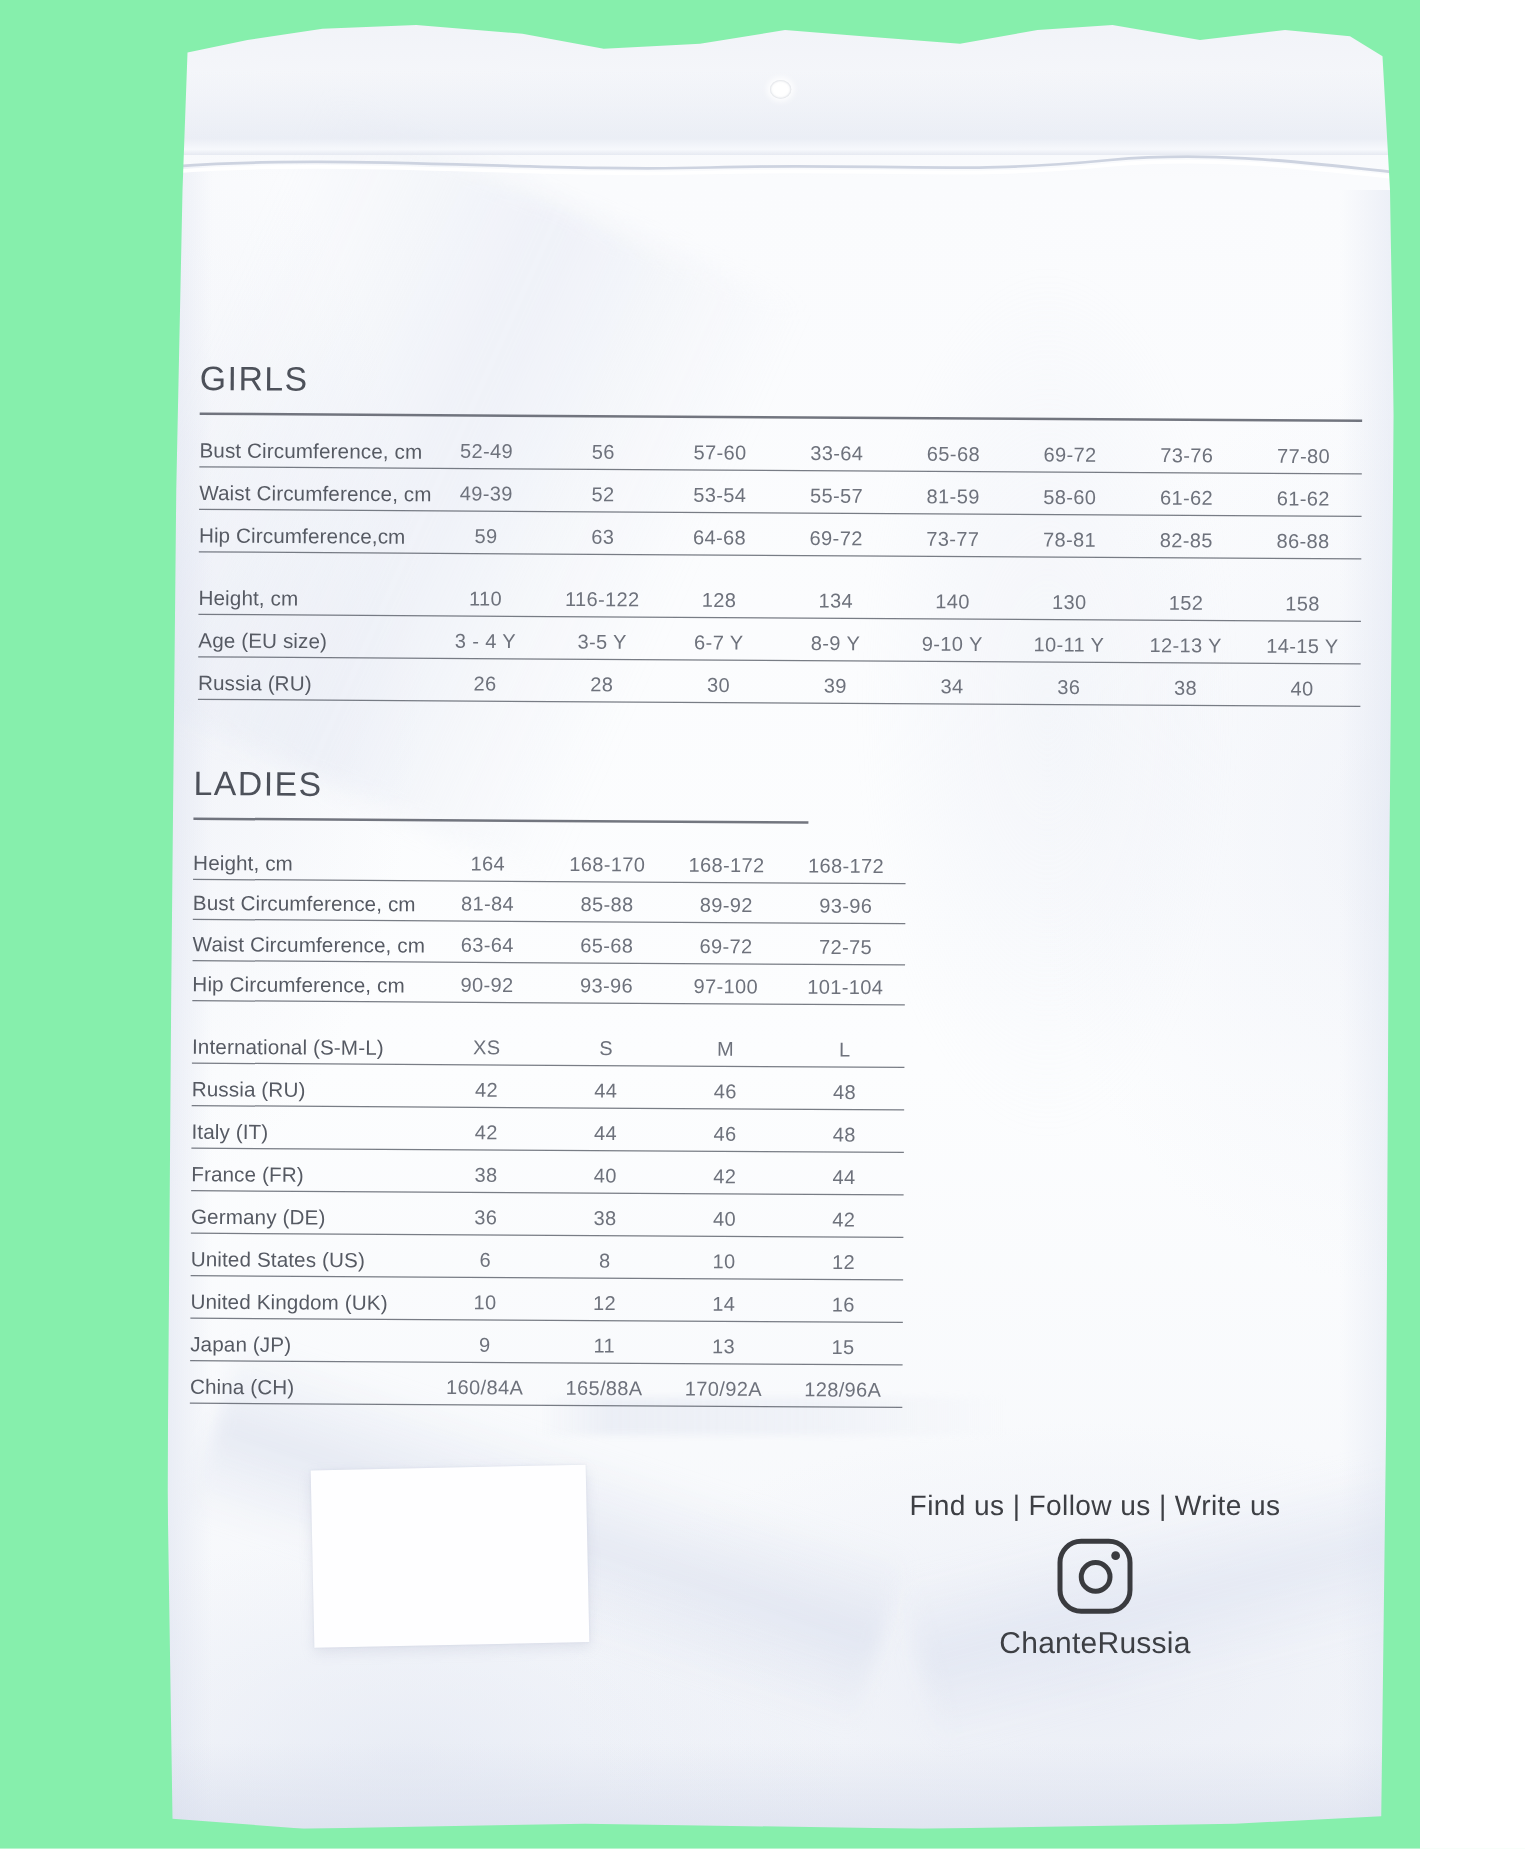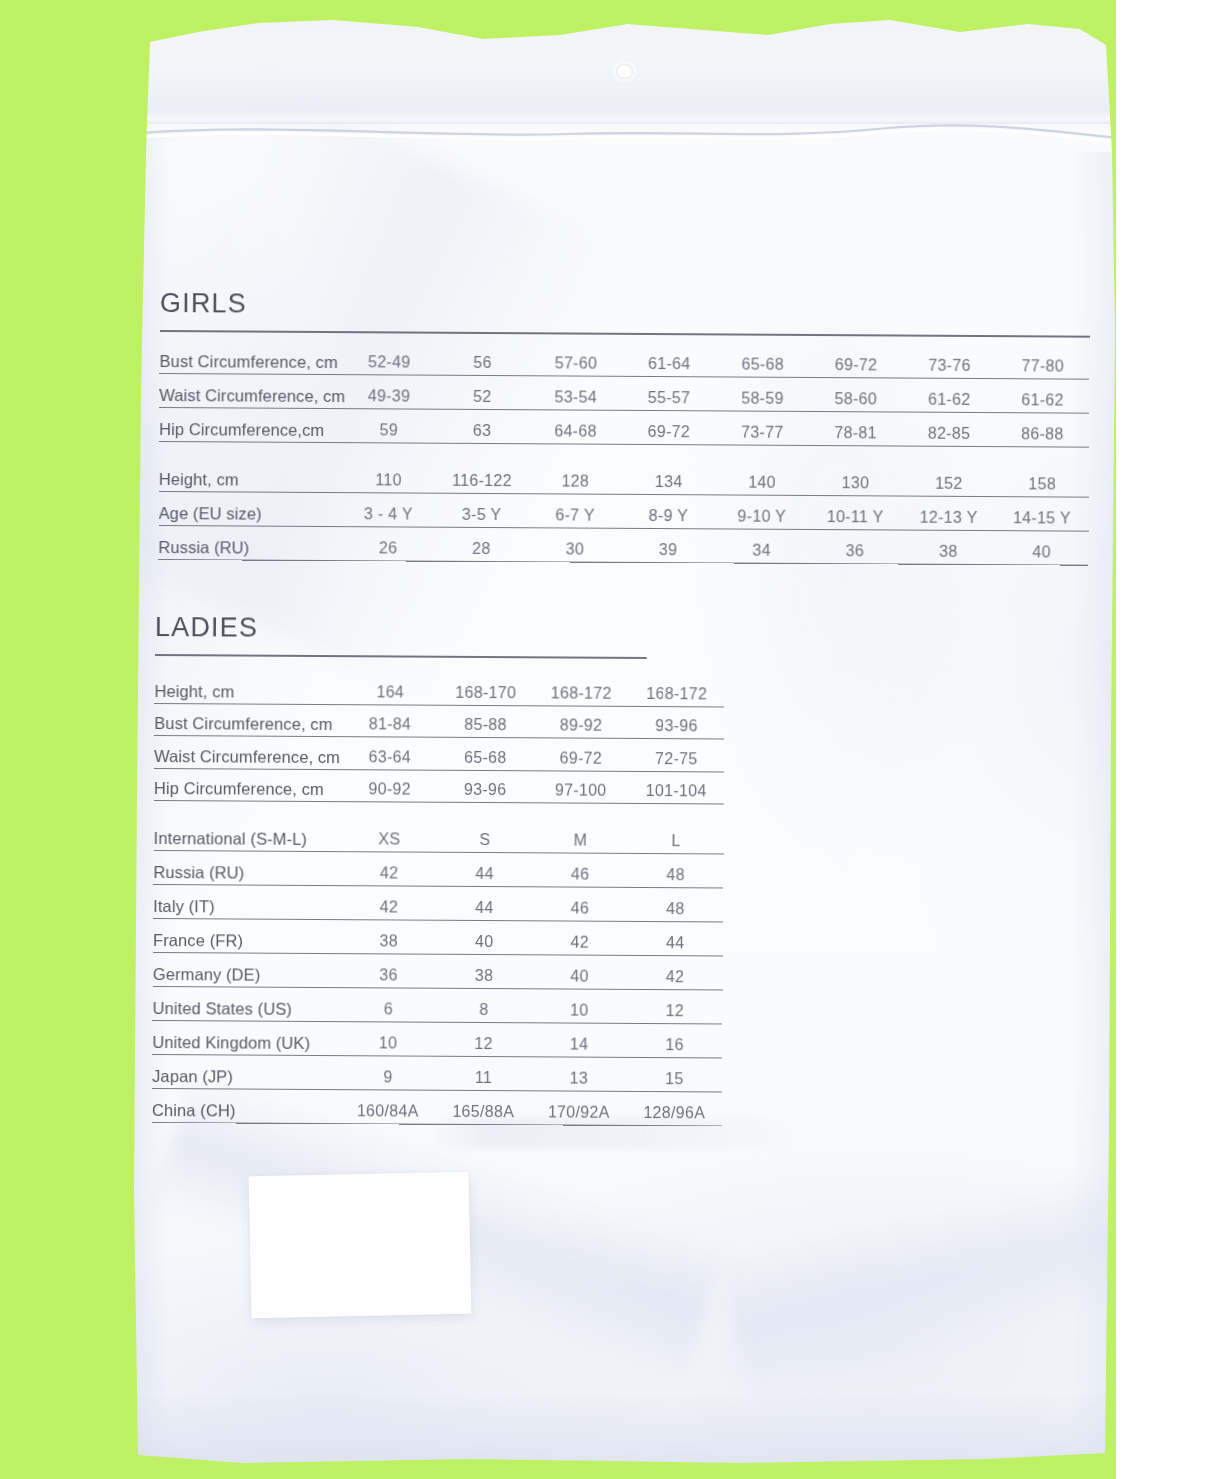--- a/index.html
+++ b/index.html
@@ -1,18 +1,19 @@
 <!DOCTYPE html>
 <html><head>
 <meta charset="utf-8">
 <style>
   html,body{margin:0;padding:0;background:#ffffff;}
   .stage{
-    position:relative;width:1116px;height:1479px;background:#bef264;overflow:hidden;
+    position:relative;width:1116px;height:1479px;background:#86efac;overflow:hidden;
     font-family:"Liberation Sans", sans-serif;
+    padding-left:20px;
   }
   
   .bag{
     position:absolute;left:128px;top:12px;width:990px;height:1452px;
     background:
       radial-gradient(ellipse 600px 300px at 75% 92%, rgba(222,227,240,.45), transparent 70%),
       radial-gradient(ellipse 500px 260px at 20% 96%, rgba(220,226,240,.5), transparent 70%),
       radial-gradient(ellipse 420px 520px at 100% 45%, rgba(228,232,243,.4), transparent 70%),
       radial-gradient(ellipse 300px 620px at 0% 35%, rgba(226,230,241,.45), transparent 70%),
       linear-gradient(180deg,#f1f3f8 0%,#fafbfd 9%,#fcfdfe 58%,#f4f6fa 100%);
@@ -98,33 +99,33 @@
   <div class="ghost"></div>
 
   <div class="size-table girls">
     <div class="table-title">GIRLS</div>
     <div class="rows" id="girls-rows">
         <div class="trow">
           <span class="tlabel">Bust Circumference, cm</span>
           <span class="tval">52-49</span>
           <span class="tval">56</span>
           <span class="tval">57-60</span>
-          <span class="tval">61-64</span>
+          <span class="tval">33-64</span>
           <span class="tval">65-68</span>
           <span class="tval">69-72</span>
           <span class="tval">73-76</span>
           <span class="tval">77-80</span>
         </div>
         <div class="trow">
           <span class="tlabel">Waist Circumference, cm</span>
           <span class="tval">49-39</span>
           <span class="tval">52</span>
           <span class="tval">53-54</span>
           <span class="tval">55-57</span>
-          <span class="tval">58-59</span>
+          <span class="tval">81-59</span>
           <span class="tval">58-60</span>
           <span class="tval">61-62</span>
           <span class="tval">61-62</span>
         </div>
         <div class="trow">
           <span class="tlabel">Hip Circumference,cm</span>
           <span class="tval">59</span>
           <span class="tval">63</span>
           <span class="tval">64-68</span>
           <span class="tval">69-72</span>
@@ -259,14 +260,22 @@
         <div class="trow">
           <span class="tlabel">China (CH)</span>
           <span class="tval">160/84A</span>
           <span class="tval">165/88A</span>
           <span class="tval">170/92A</span>
           <span class="tval">128/96A</span>
         </div>
       </div>
   </div>
 
+  <div class="social">
+    <div class="tagline">Find us | Follow us | Write us</div>
+    <div class="ig">
+      <div class="ig-lens"></div>
+      <div class="ig-dot"></div>
+    </div>
+    <div class="handle">ChanteRussia</div>
+  </div>
 
 </div>
 
 </body></html>

